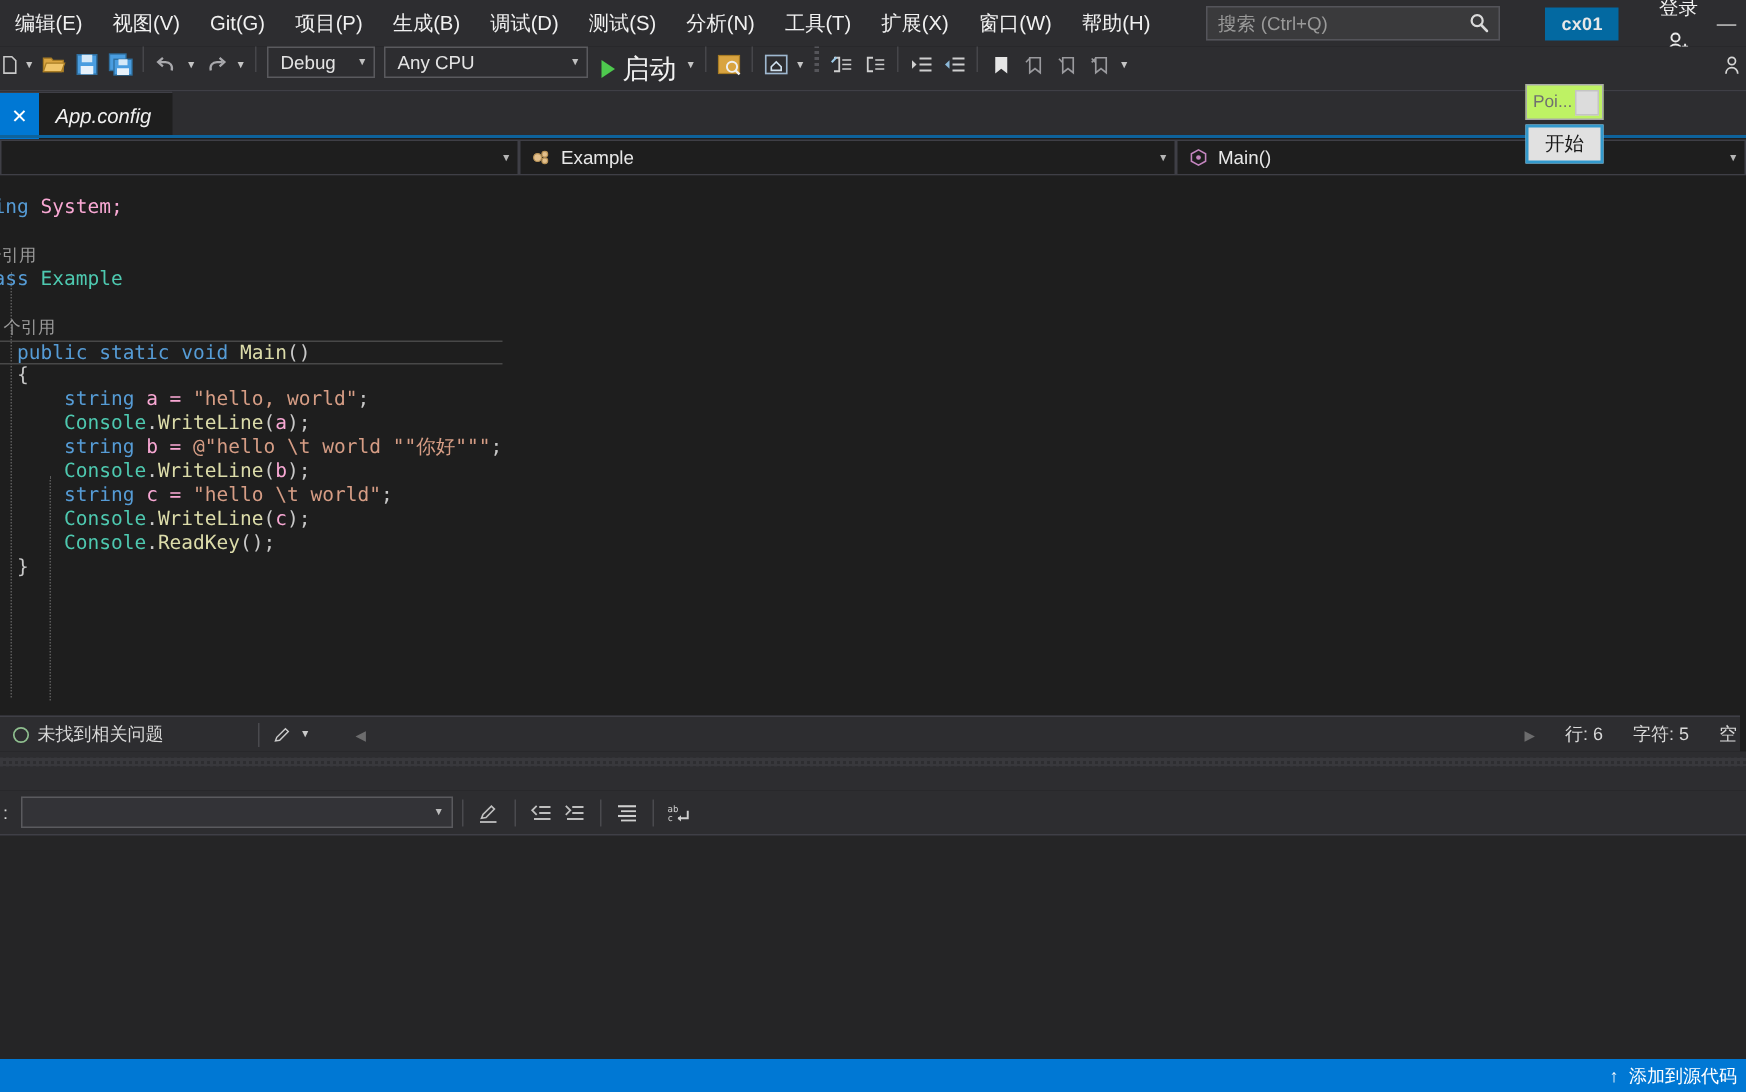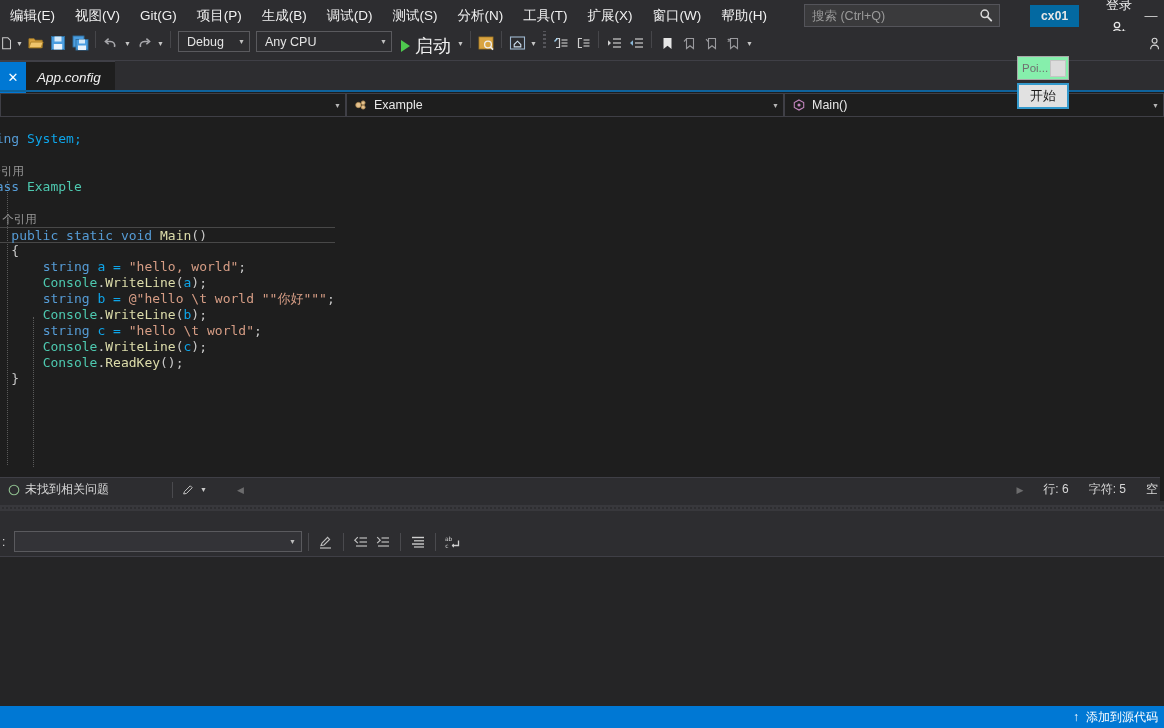--- a/index.html
+++ b/index.html
@@ -163,21 +163,21 @@
   .ln.curline {
     border-top: 1px solid #484848;
     border-bottom: 1px solid #484848;
     height: 16px;
   }
   .codelens { color: #9b9b9b; font-size: 11.5px; font-family: "Liberation Sans", sans-serif; }
   .k { color: #569cd6; }   
   .t { color: #4ec9b0; }   
   .s { color: #d69d85; }   
   .m { color: #dcdcaa; }   
-  .p { color: #0ea5e9; }   
+  .p { color: #f9a8d4; }   
   .gr { color: #c8c8c8; }
   .guide {
     position: absolute; top: 0; width: 1px; height: 100%;
     border-left: 1px dotted #5a5a5a;
   }
 
   
   .estatus {
     position: absolute; left: 0; top: 477px; width: 1160px; height: 24px;
     background: #2d2d30;
@@ -236,21 +236,21 @@
   }
   .sb-right { margin-left: auto; display: flex; align-items: center; gap: 7px; padding-right: 6px; }
 
   
   .popup {
     position: absolute; left: 1017px; top: 56px; width: 52px; height: 56px;
     z-index: 50;
   }
   .popup-field {
     position: absolute; left: 0; top: 0; width: 52px; height: 24px;
-    background: #86efac; border: 1px solid #a9a9a9;
+    background: #bef264; border: 1px solid #a9a9a9;
     display: flex; align-items: center;
     font-size: 11.5px; color: #707070;
     padding-left: 4px;
   }
   .popup-field .pf-btn {
     position: absolute; right: 2px; top: 3px; width: 16px; height: 17px;
     background: #dcdcdc; border: 1px solid #c4c4c4;
   }
   .popup-btn {
     position: absolute; left: 0; top: 27px; width: 52px; height: 26px;

